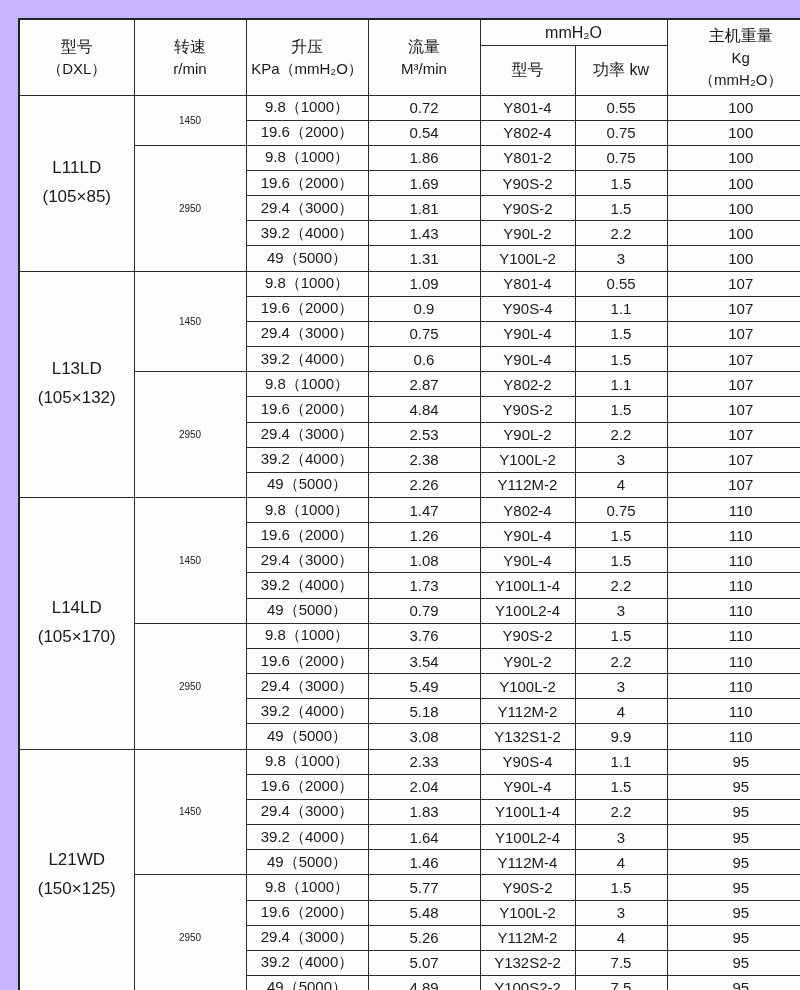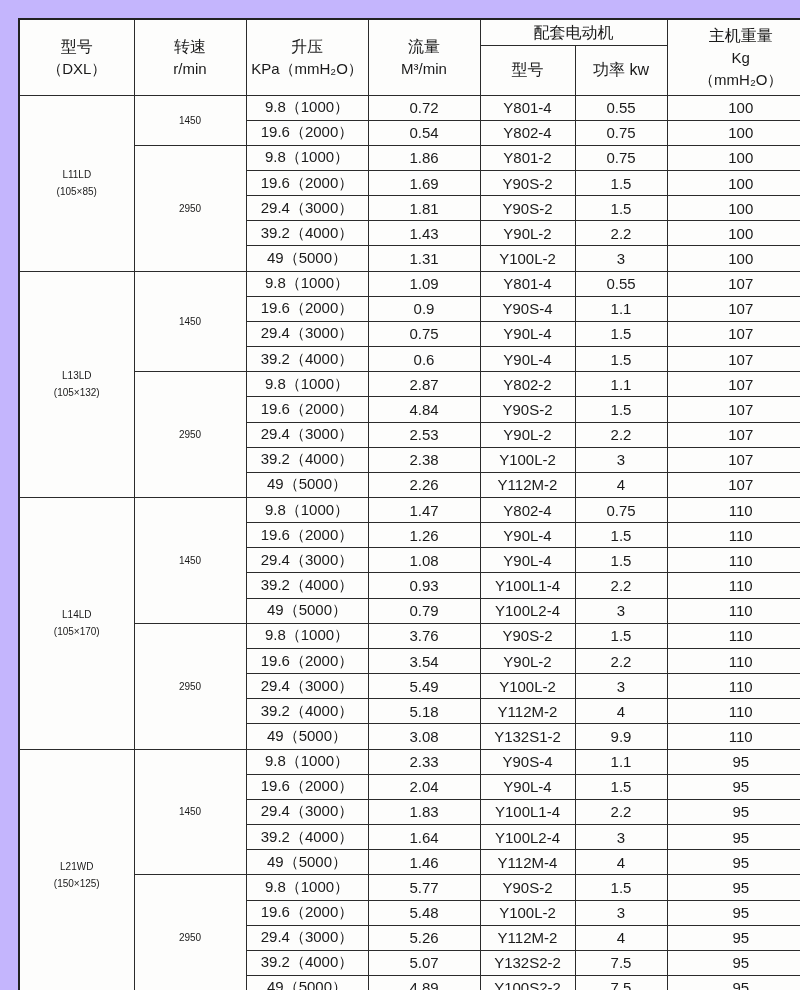--- a/index.html
+++ b/index.html
@@ -33,21 +33,21 @@
     font-weight: 400;
     overflow: hidden;
     white-space: nowrap;
   }
   thead th { font-size: 16px; line-height: 1.45; }
   thead .sub-line { font-size: 15px; }
   thead tr.h1 { height: 26px; }
   thead tr.h2 { height: 50px; }
   tbody tr { height: 25px; }
   tbody td { font-size: 15px; }
-  td.model-cell { font-size: 10px; line-height: 1.7; }
+  td.model-cell { font-size: 17px; line-height: 1.7; }
   td.speed-cell { font-size: 10px; }
 </style>
 </head>
 <body>
 
 <div class="page">
   <table class="spec">
     <colgroup>
       <col style="width:115px">
       <col style="width:112px">
@@ -68,21 +68,21 @@
           <div class="sub-line">r/min</div>
         </th>
         <th rowspan="2">
           <div>升压</div>
           <div class="sub-line">KPa（mmH₂O）</div>
         </th>
         <th rowspan="2">
           <div>流量</div>
           <div class="sub-line">M³/min</div>
         </th>
-        <th colspan="2">配套电动机</th>
+        <th colspan="2">mmH₂O</th>
         <th rowspan="2">
           <div>主机重量</div>
           <div class="sub-line">Kg</div>
           <div class="sub-line">（mmH₂O）</div>
         </th>
       </tr>
       <tr class="h2">
         <th>型号</th>
         <th>功率 kw</th>
       </tr>
@@ -233,21 +233,21 @@
         </tr>
         <tr>
           <td>29.4（3000）</td>
           <td>1.08</td>
           <td>Y90L-4</td>
           <td>1.5</td>
           <td>110</td>
         </tr>
         <tr>
           <td>39.2（4000）</td>
-          <td>0.93</td>
+          <td>1.73</td>
           <td>Y100L1-4</td>
           <td>2.2</td>
           <td>110</td>
         </tr>
         <tr>
           <td>49（5000）</td>
           <td>0.79</td>
           <td>Y100L2-4</td>
           <td>3</td>
           <td>110</td>

